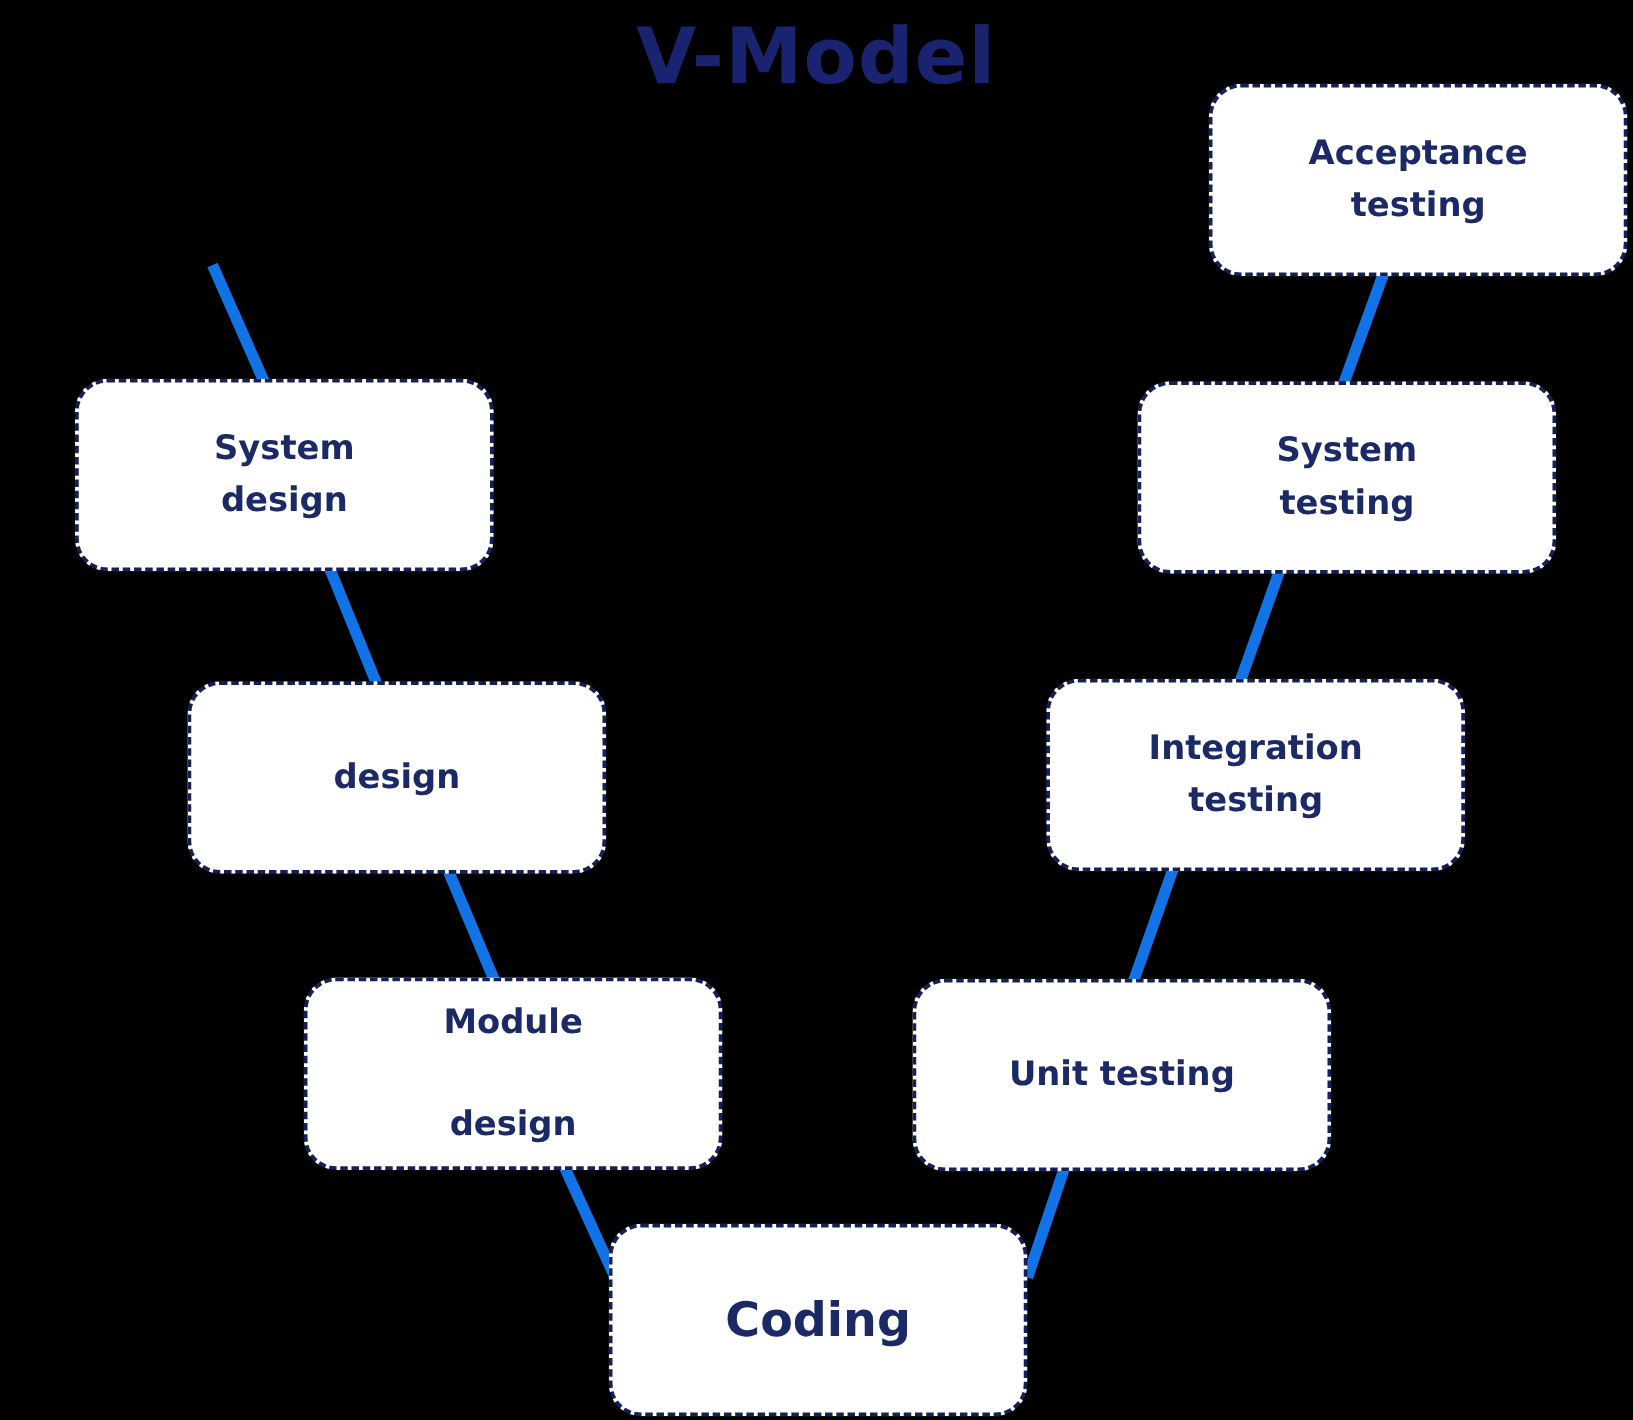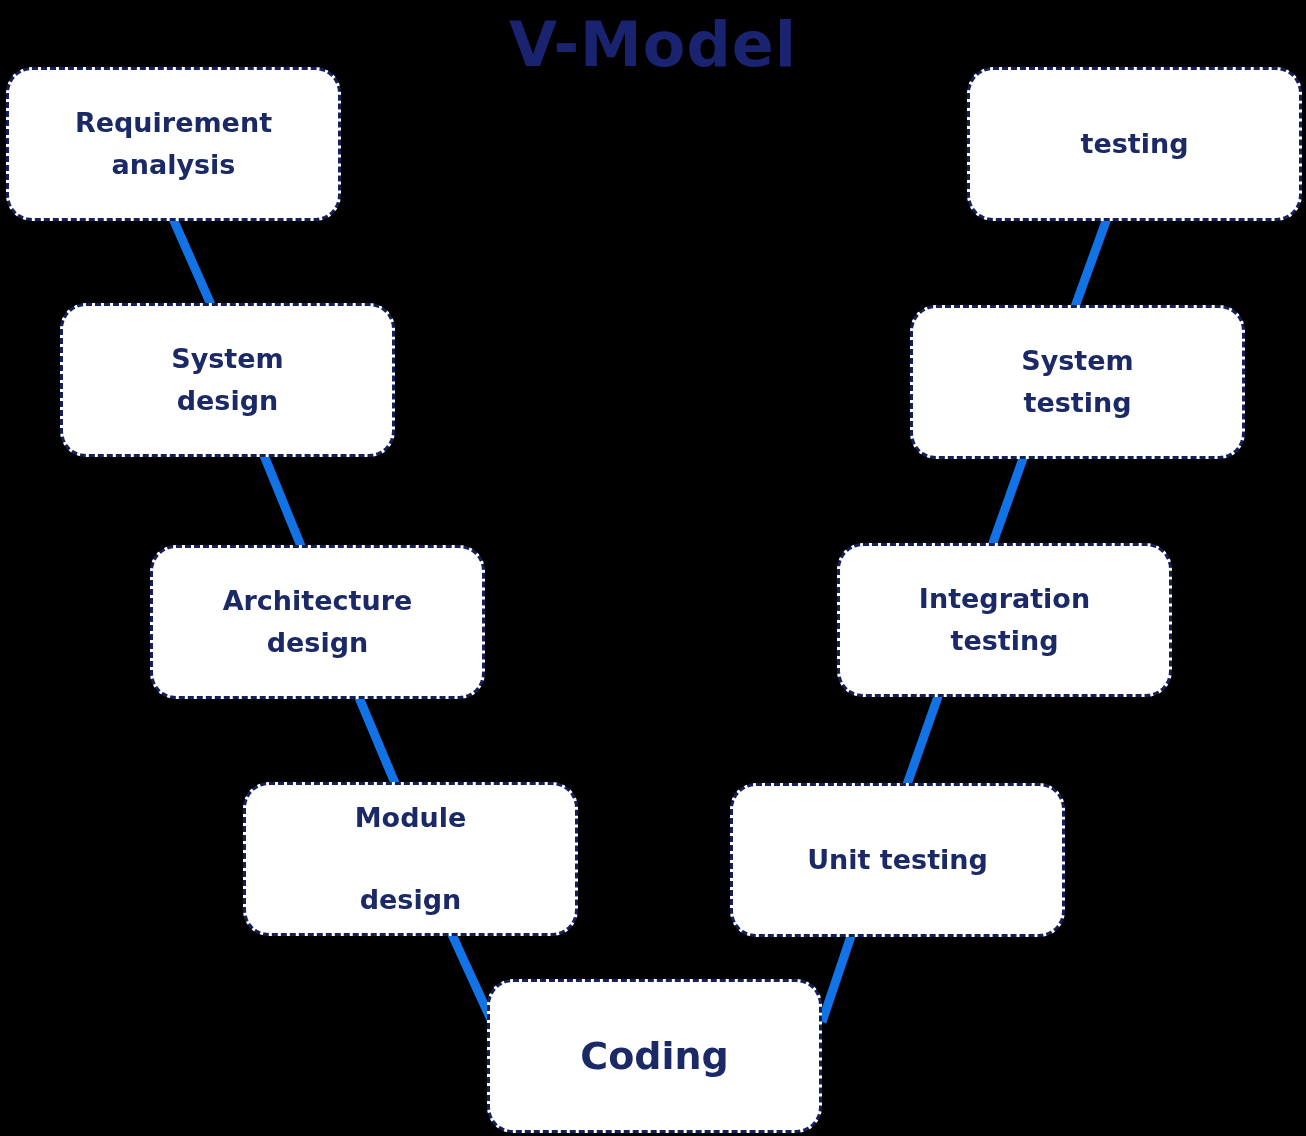--- a/index.html
+++ b/index.html
@@ -81,32 +81,27 @@
     <line class="edge" x1="170" y1="212" x2="216" y2="316"></line>
     <line class="edge" x1="261" y1="448" x2="305" y2="556"></line>
     <line class="edge" x1="355" y1="688" x2="400" y2="795"></line>
     <line class="edge" x1="449" y1="928" x2="493" y2="1024"></line>
     <line class="edge" x1="822" y1="1022" x2="853" y2="930"></line>
     <line class="edge" x1="904" y1="793" x2="941" y2="688"></line>
     <line class="edge" x1="989" y1="554" x2="1026" y2="450"></line>
     <line class="edge" x1="1072" y1="315" x2="1110" y2="210"></line>
   </svg>
 
-  <div class="node p1">
-    <span>Requirement</span>
-    <span>analysis</span>
-  </div>
 
   <div class="node p2">
     <span>System</span>
     <span>design</span>
   </div>
 
   <div class="node p3">
-    <span>Architecture</span>
     <span>design</span>
   </div>
 
   <div class="node p4">
     <span>Module</span>
     <span>design</span>
   </div>
 
   <div class="node big p5">
     <span>Coding</span>
@@ -122,16 +117,17 @@
     <span>Integration</span>
     <span>testing</span>
   </div>
 
   <div class="node p8">
     <span>System</span>
     <span>testing</span>
   </div>
 
   <div class="node p9">
+    <span>Acceptance</span>
     <span>testing</span>
   </div>
 
 </div>
 
 </body></html>

